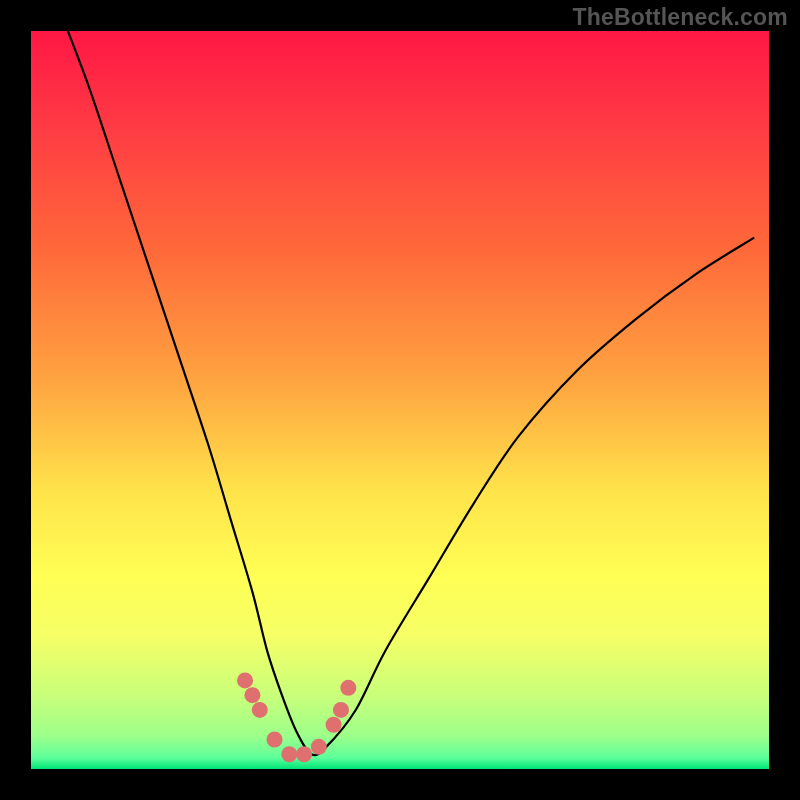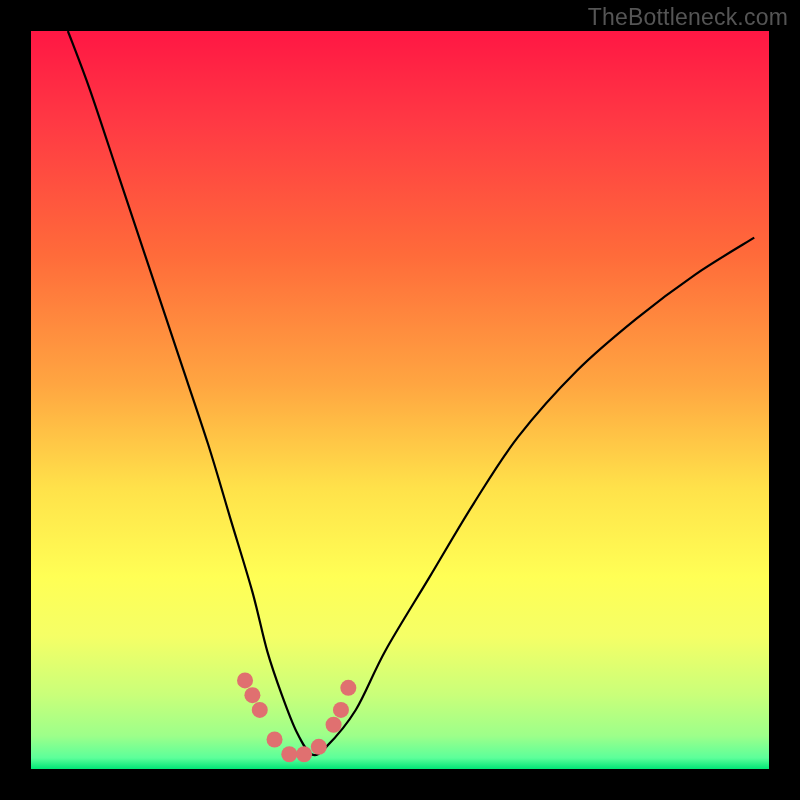--- a/index.html
+++ b/index.html
@@ -16,21 +16,21 @@
     width: 800px;
     height: 800px;
     box-sizing: border-box;
   }
   .watermark {
     position: absolute;
     top: 4px;
     right: 12px;
     color: #555;
     font-size: 23px;
-    font-weight: 400;
+    font-weight: 700;
     letter-spacing: 0.2px;
     z-index: 10;
   }
   .inner {
     position: absolute;
     left: 31px;
     top: 31px;
     width: 738px;
     height: 738px;
   }

